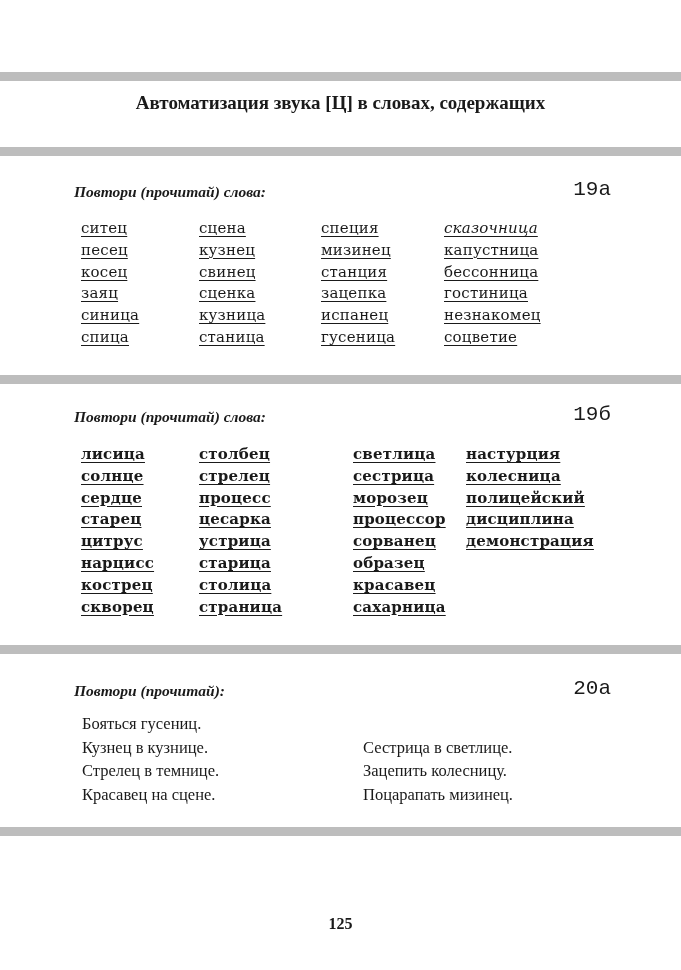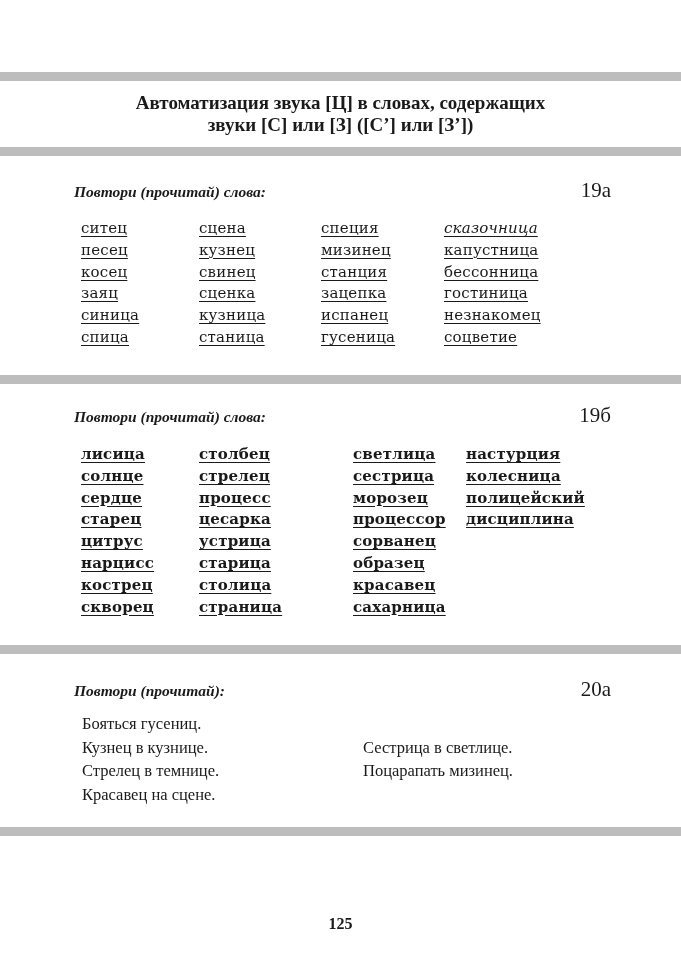--- a/index.html
+++ b/index.html
@@ -10,21 +10,21 @@
   .bar { position: absolute; left: 0; width: 681px; height: 9px; background: #bdbdbd; }
   .title {
     position: absolute; left: 0; width: 681px; top: 92px; text-align: center;
     font-family: "Liberation Serif", serif; font-weight: bold; font-size: 19px; line-height: 22px;
   }
   .instr {
     position: absolute; left: 74px; font-family: "Liberation Serif", serif;
     font-style: italic; font-weight: bold; font-size: 15.5px;
   }
   .exnum {
-    position: absolute; right: 70px; font-family: Liberation Serif, serif; font-size: 21px;
+    position: absolute; right: 70px; font-family: Liberation Mono, monospace; font-size: 21px;
   }
   .grid { position: absolute; }
   .col { position: absolute; top: 0; }
   .word {
     display: block; height: 21.8px; line-height: 20px; font-size: 15px;
     text-decoration: underline; text-underline-offset: 3px; white-space: nowrap;
     font-family: "DejaVu Serif", serif; letter-spacing: 0.2px;
   }
   .bold .word { font-weight: bold; }
   .word.it { font-style: italic; }
@@ -34,21 +34,20 @@
     position: absolute; top: 915px; left: 0; width: 681px; text-align: center;
     font-family: "Liberation Serif", serif; font-weight: bold; font-size: 16px;
   }
 </style>
 </head>
 <body>
 
 <div class="bar" style="top:72px;"></div>
 <div class="title">
   <div>Автоматизация звука [Ц] в словах, содержащих</div>
-  <div>звуки [С] или [З] ([С’] или [З’])</div>
 </div>
 <div class="bar" style="top:147px;"></div>
 
 <div class="instr" style="top:183px;">Повтори (прочитай) слова:</div>
 <div class="exnum" style="top:178px;">19а</div>
 <div class="grid" style="left:81px; top:218px;">
   <div class="col" style="left:0;">
     <span class="word">ситец</span>
     <span class="word">песец</span>
     <span class="word">косец</span>
@@ -115,33 +114,35 @@
     <span class="word">сорванец</span>
     <span class="word">образец</span>
     <span class="word">красавец</span>
     <span class="word">сахарница</span>
   </div>
   <div class="col" style="left:385px;">
     <span class="word">настурция</span>
     <span class="word">колесница</span>
     <span class="word">полицейский</span>
     <span class="word">дисциплина</span>
+    <span class="word">демонстрация</span>
   </div>
 </div>
 
 <div class="bar" style="top:645px;"></div>
 
 <div class="instr" style="top:682px;">Повтори (прочитай):</div>
 <div class="exnum" style="top:677px;">20а</div>
 <div class="phr" style="left:82px; top:712px;">
   <div>Бояться гусениц.</div>
   <div>Кузнец в кузнице.</div>
   <div>Стрелец в темнице.</div>
   <div>Красавец на сцене.</div>
 </div>
 <div class="phr" style="left:363px; top:735.5px;">
   <div>Сестрица в светлице.</div>
+  <div>Зацепить колесницу.</div>
   <div>Поцарапать мизинец.</div>
 </div>
 
 <div class="bar" style="top:827px;"></div>
 
 <div class="pagenum">125</div>
 
 </body></html>

